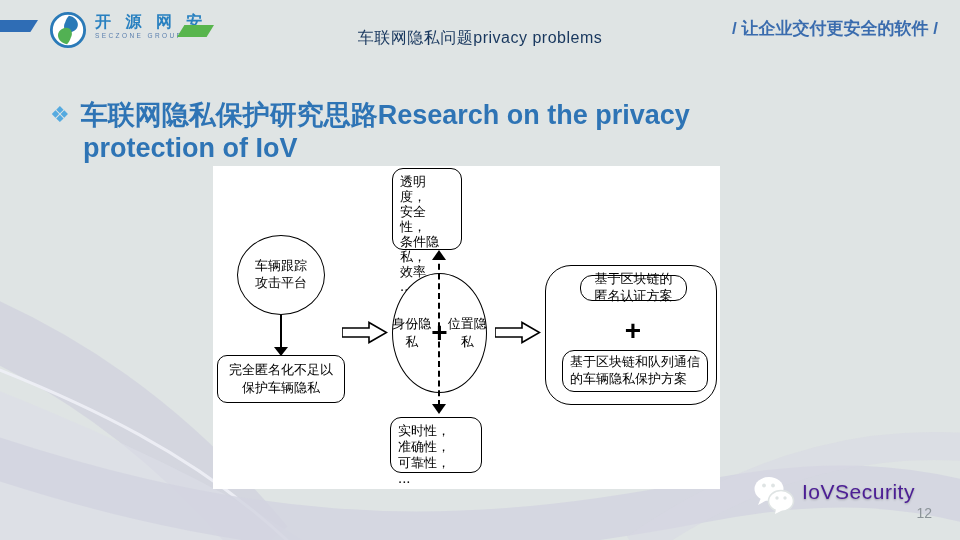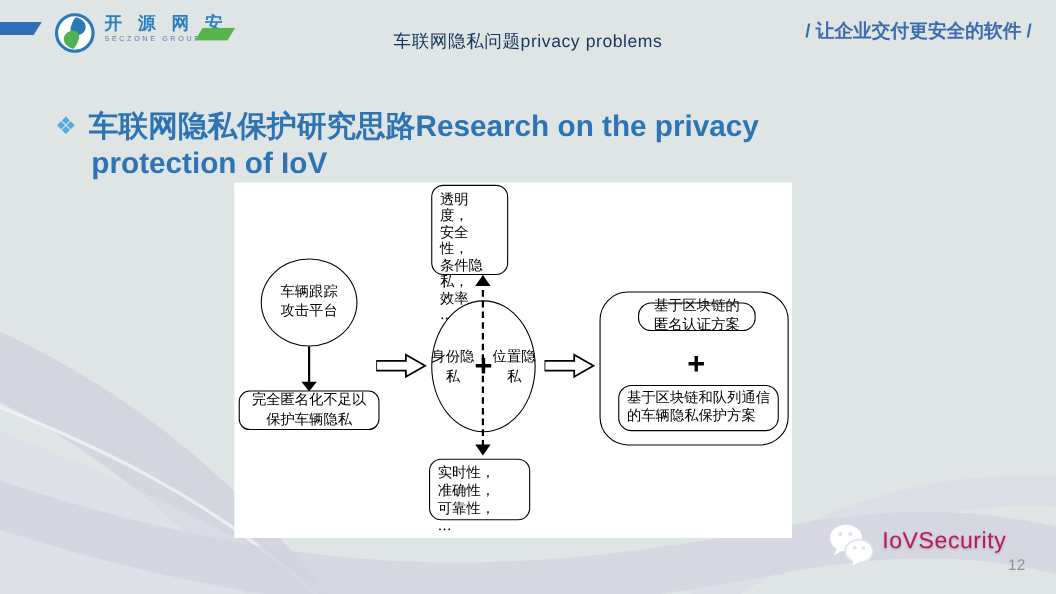--- a/index.html
+++ b/index.html
@@ -28,21 +28,21 @@
   .panel{position:absolute;left:213px;top:166px;width:507px;height:323px;background:#ffffff;z-index:2;
          font-family:"DejaVu Serif","Liberation Serif",serif;font-size:13px;color:#000;}
   .panel .shape{position:absolute;border:1.5px solid #000;background:#fff;box-sizing:border-box;}
   .preline{white-space:pre-line;}
   .topbox{left:179px;top:2px;width:70px;height:82px;border-radius:11px;padding:5px 16px 0 7px;line-height:15px;}
   .circle{left:24px;top:69px;width:88px;height:80px;border-radius:50%;display:flex;align-items:center;
           justify-content:center;text-align:center;line-height:1.3;}
   .vline{position:absolute;left:67px;top:149px;height:33px;border-left:2px solid #000;}
   .vline-head{position:absolute;left:61px;top:181px;width:0;height:0;border:7px solid transparent;
               border-top:9px solid #000;border-bottom:0;}
-  .leftbox{left:4px;top:189px;width:128px;height:36px;border-radius:10px;display:flex;align-items:center;
+  .leftbox{left:4px;top:189px;width:128px;height:48px;border-radius:10px;display:flex;align-items:center;
            justify-content:center;text-align:center;line-height:1.35;}
   .blockarrow{position:absolute;width:46px;height:23px;}
   .ba1{left:129px;top:155px;} .ba2{left:282px;top:155px;}
   .ellipse{left:179px;top:107px;width:95px;height:120px;border-radius:50%;}
   .ellipse-text{position:absolute;left:179px;top:107px;width:95px;height:120px;z-index:4;display:flex;
                 flex-direction:row;align-items:center;justify-content:center;text-align:center;}
   .ellipse-text .plus{font-family:"Liberation Sans",sans-serif;font-weight:900;font-size:28px;line-height:26px;}
   .dashline{position:absolute;left:225px;top:88px;height:152px;border-left:2px dashed #000;z-index:3;}
   .dash-up{position:absolute;left:219px;top:84px;width:0;height:0;border:7px solid transparent;
            border-bottom:10px solid #000;border-top:0;z-index:3;}
@@ -51,21 +51,21 @@
   .rightgroup{left:332px;top:99px;width:172px;height:140px;border-width:2px;border-radius:26px;}
   .solbox1{left:367px;top:109px;width:107px;height:26px;border-radius:12px;display:flex;align-items:center;
            justify-content:center;text-align:center;line-height:1.3;}
   .rplus{position:absolute;left:405px;top:150px;width:30px;text-align:center;font-family:"Liberation Sans",sans-serif;
          font-weight:900;font-size:28px;line-height:30px;}
   .solbox2{left:349px;top:184px;width:146px;height:42px;border-radius:12px;display:flex;align-items:center;
            justify-content:center;text-align:left;line-height:1.3;font-size:13px;}
   .botbox{left:177px;top:251px;width:92px;height:56px;border-radius:11px;padding:5px 2px 0 7px;line-height:16px;}
   
   .wechat{position:absolute;left:752px;top:476px;width:47px;height:39px;z-index:3;}
-  .footer-brand{position:absolute;left:802px;top:480px;font-size:21px;color:#be185d;z-index:3;
+  .footer-brand{position:absolute;left:802px;top:480px;font-size:21px;color:#4c1d95;z-index:3;
                 text-shadow:0 1px 2px rgba(90,95,100,.45);letter-spacing:.5px;}
   .page-num{position:absolute;right:28px;top:505px;font-size:14px;color:#8b9398;z-index:3;}
 </style>
 </head>
 <body>
 
 <div class="slide">
 
   <svg class="bg-svg" width="960" height="540" viewBox="0 0 960 540" aria-hidden="true">
     <path d="M -80 300 C 60 350 170 430 265 545" fill="none" stroke="#d0d1de" stroke-width="58" opacity="0.75"></path>

